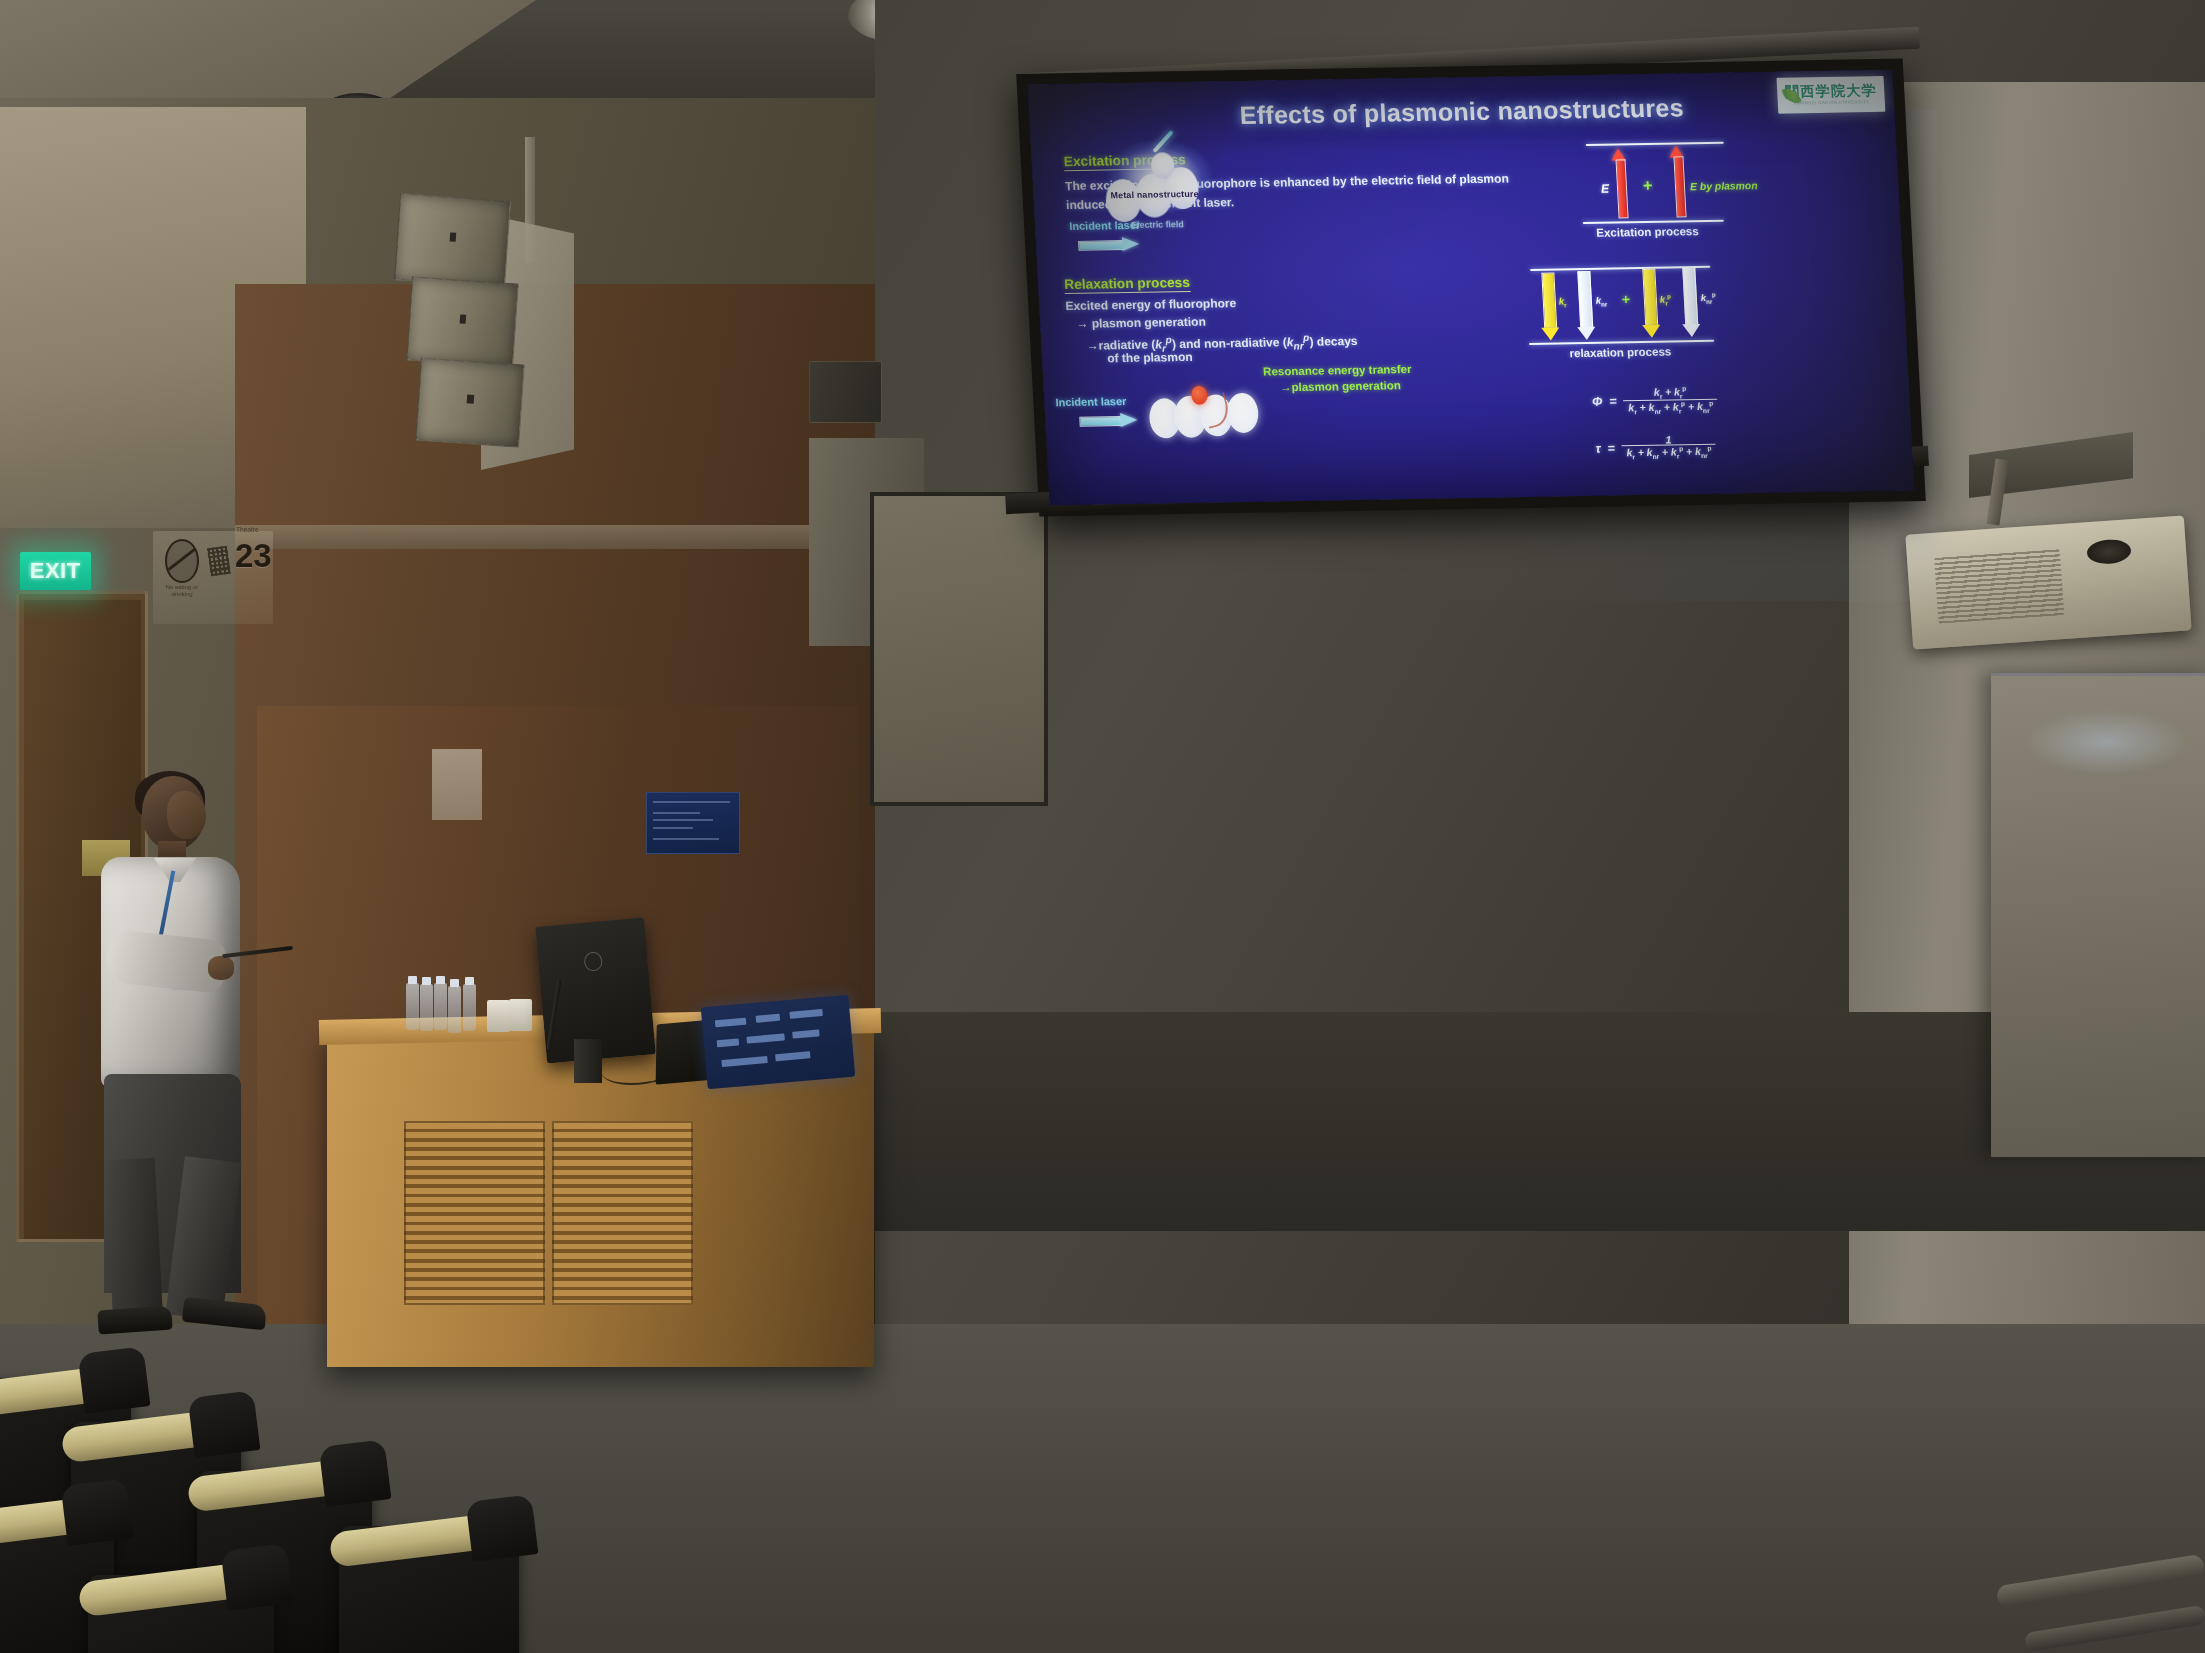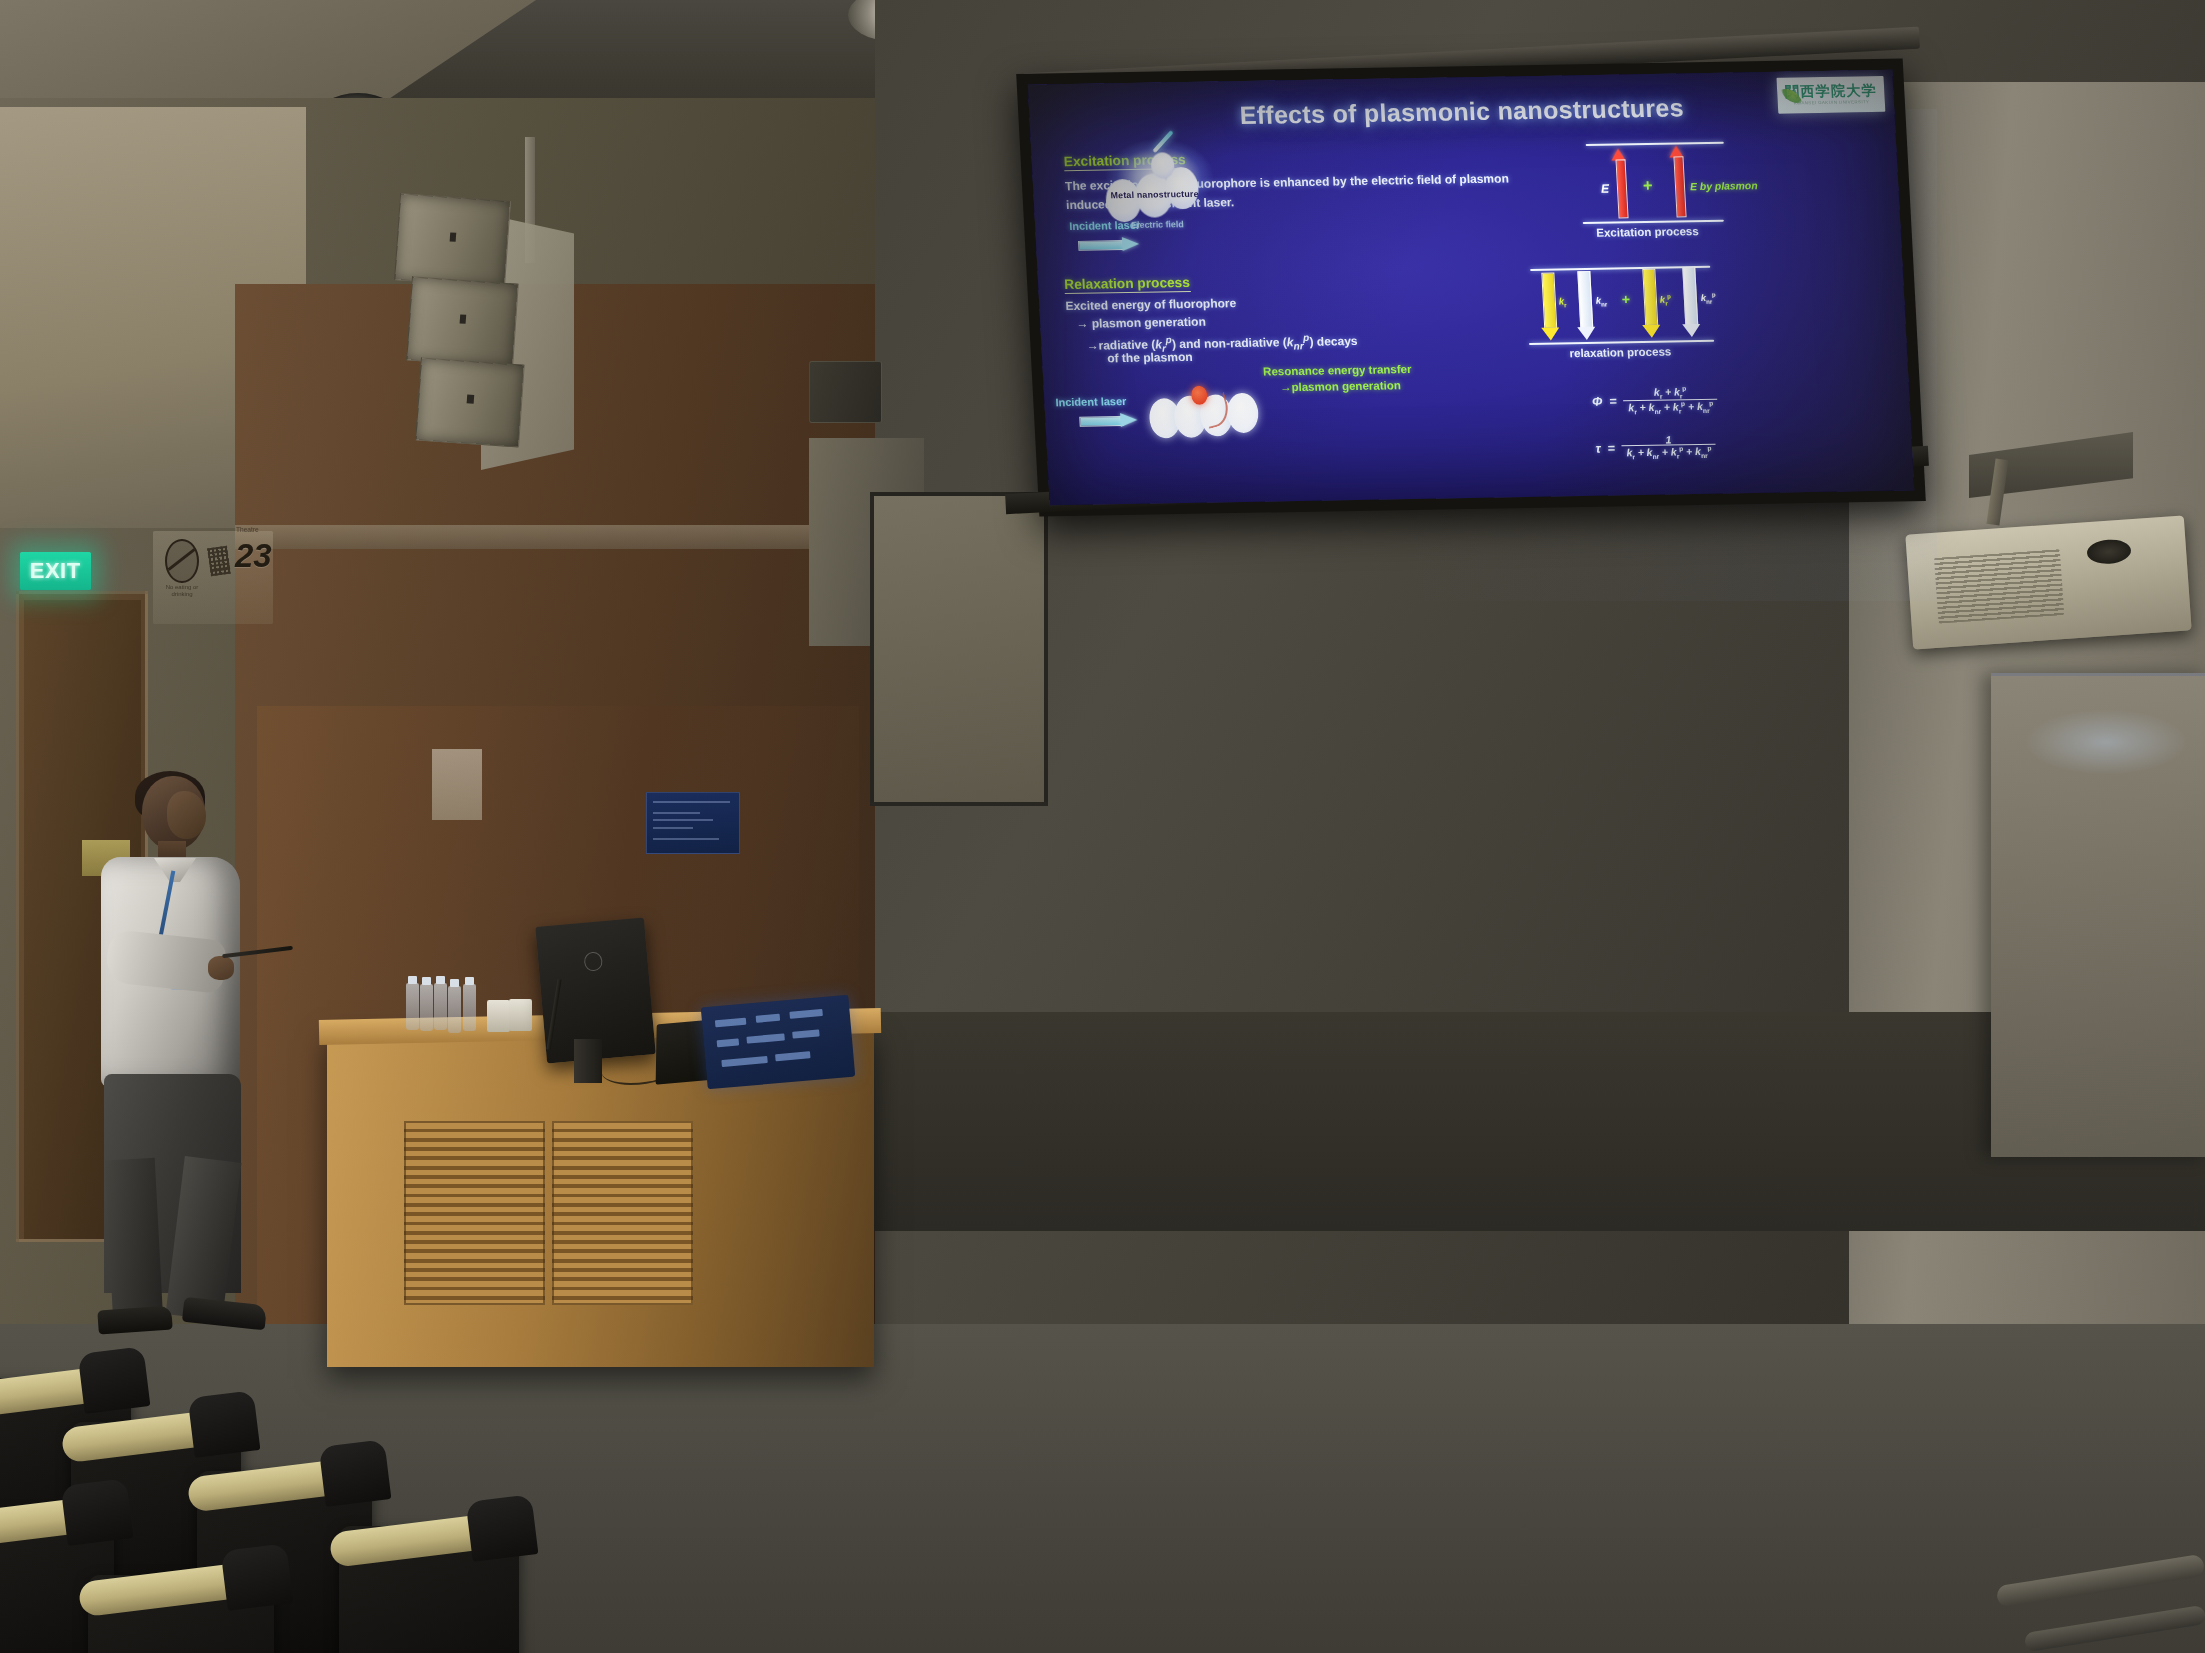--- a/index.html
+++ b/index.html
@@ -108,21 +108,20 @@
   .phone-icon{
     position:absolute;left:209px;top:547px;width:19.7px;height:28.4px;
     background:repeating-linear-gradient(0deg,#2b2419 0 2.2px,transparent 2.2px 4.4px),
                repeating-linear-gradient(90deg,#2b2419 0 2.2px,transparent 2.2px 4.4px);
     opacity:.8;transform:rotate(-8deg);
   }
   .room-number{
     position:absolute;left:235px;top:539px;
     color:#221c12;font-size:33px;font-weight:bold;line-height:33px;
     text-shadow:0 0.5px 0 rgba(255,255,255,.15);
-    font-style:italic;
   }
   .room-word{
     position:absolute;left:236px;top:526px;color:#2b2419;font-size:6.6px;opacity:.7;
   }
   .yellow-note{
     position:absolute;left:82px;top:840px;width:48px;height:36px;
     background:linear-gradient(180deg,#cbbd6a,#9d9049);opacity:.75;
   }
   .blue-notice{
     position:absolute;left:646px;top:792px;width:92px;height:60px;

